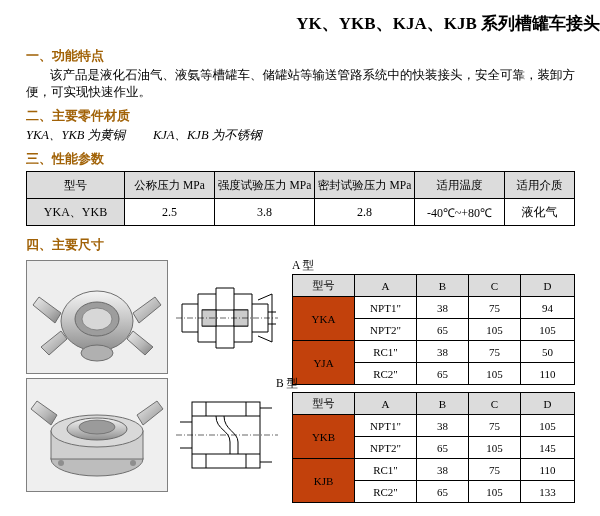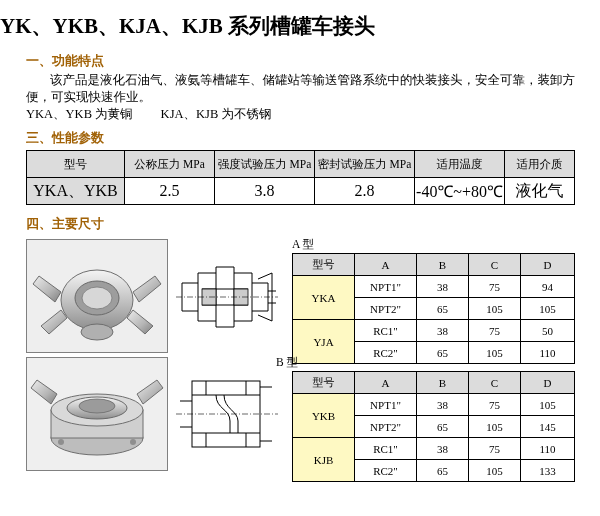--- a/index.html
+++ b/index.html
@@ -14,27 +14,28 @@
     color: #000000;
     position: relative;
     overflow: hidden;
   }
   .page {
     position: relative;
     width: 600px;
     height: 516px;
   }
   .title {
-    text-align: left;
-    font-size: 21px;
+    text-align: right;
+    font-size: 17px;
     font-weight: bold;
     font-family: "Liberation Serif", serif;
     letter-spacing: 0px;
     padding-top: 12px;
     padding-bottom: 6px;
+    padding-left: 34px;
   }
   .section-head {
     color: #a16207;
     font-weight: bold;
     font-size: 13px;
     margin-left: 26px;
     margin-top: 6px;
     margin-bottom: 2px;
     font-family: "Liberation Serif", serif;
   }
@@ -44,39 +45,40 @@
     margin-left: 26px;
     margin-right: 22px;
     text-indent: 24px;
     font-family: "Liberation Serif", serif;
   }
   .plain-line {
     font-size: 12.5px;
     line-height: 17px;
     margin-left: 26px;
     font-family: "Liberation Serif", serif;
+    font-style: italic;
   }
   .gap {
     display: inline-block;
     width: 28px;
   }
   
   table {
     border-collapse: collapse;
   }
   .perf-table {
     margin-left: 26px;
     margin-top: 3px;
     width: 548px;
     table-layout: fixed;
   }
   .perf-table td, .perf-table th {
     border: 1px solid #000000;
     text-align: center;
-    font-size: 16px;
+    font-size: 12px;
     height: 24px;
     font-family: "Liberation Serif", serif;
     font-weight: normal;
   }
   .perf-table thead td {
     background: #dcdcdc;
     font-size: 11.5px;
   }
   .perf-table tbody td:first-child {
     background: #dcdcdc;
@@ -113,34 +115,35 @@
     border: 1px solid #000000;
     text-align: center;
     font-size: 11px;
     height: 19px;
     font-family: "Liberation Serif", serif;
   }
   .dim-table .hdr td {
     background: #dcdcdc;
   }
   .dim-table .modelcell {
-    background: #fef9c3;
+    background: #c2410c;
   }
   svg { display: block; }
 </style>
 </head>
 <body>
 
 <div class="page">
 
   <div class="title">YK、YKB、KJA、KJB 系列槽罐车接头</div>
 
   <div class="section-head">一、功能特点</div>
   <div class="para">该产品是液化石油气、液氨等槽罐车、储罐站等输送管路系统中的快装接头，安全可靠，装卸方便，可实现快速作业。</div>
 
+  <div class="section-head">二、主要零件材质</div>
   <div class="plain-line">
     <span>YKA、YKB 为黄铜</span><span class="gap"></span><span>KJA、KJB 为不锈钢</span>
   </div>
 
   <div class="section-head">三、性能参数</div>
 
   <table class="perf-table">
     <colgroup>
       <col style="width:98px">
       <col style="width:90px">

